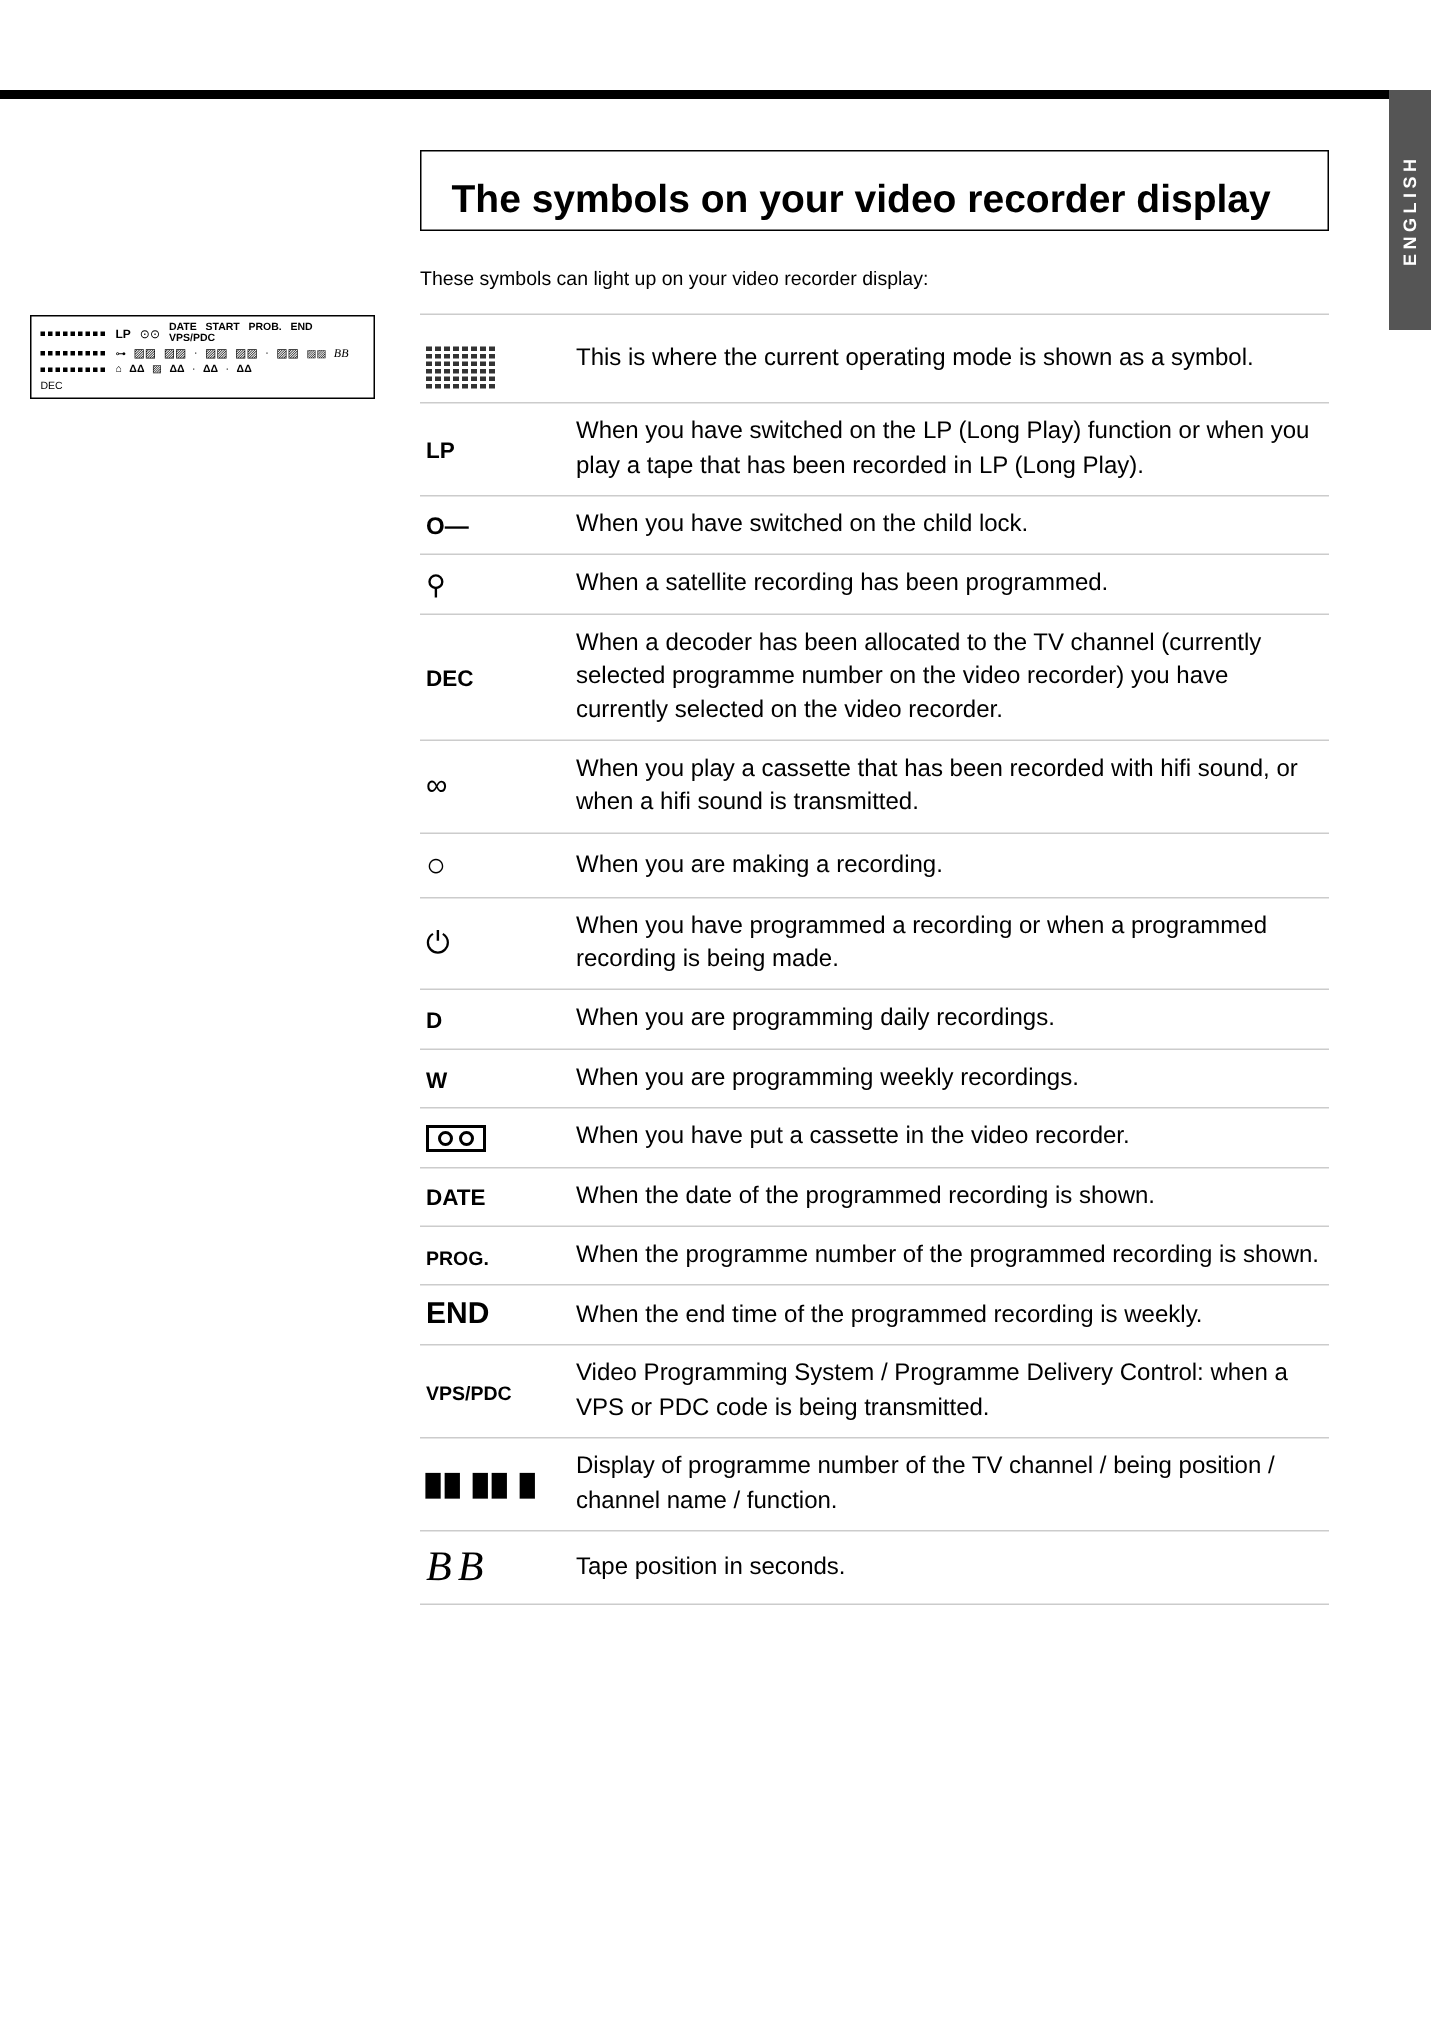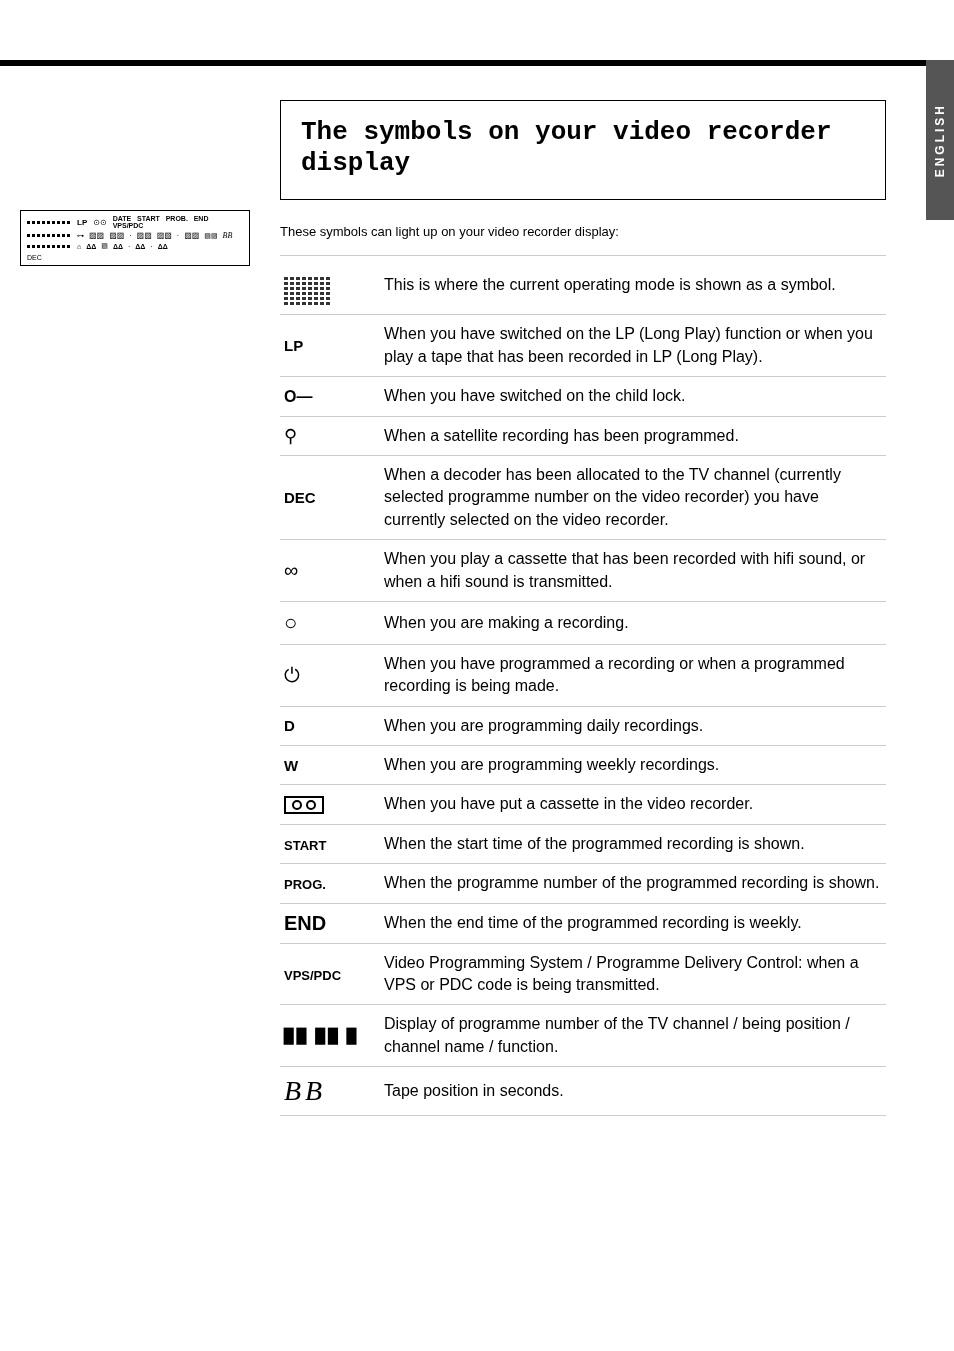--- a/index.html
+++ b/index.html
@@ -49,23 +49,22 @@
       position: absolute;
       top: 80px;
       left: 0;
       right: 28px;
       padding: 20px 40px 40px 280px;
     }
 
     
     .title-box {
       border: 1px solid #000;
-      padding: 16px 20px 20px 20px;
+      padding: 16px 20px 5px 20px;
       margin-bottom: 24px;
-      font-family: Liberation Mono, monospace;
     }
     .title-box h1 {
       font-size: 26px;
       font-weight: bold;
       line-height: 1.2;
     }
 
     
     .intro-text {
       font-size: 13px;
@@ -302,22 +301,22 @@
           <td class="desc-cell">When you are programming weekly recordings.</td>
         </tr>
         <tr>
           <td class="symbol-cell"><span style="display:inline-flex; align-items:center; border:2px solid #000; padding:2px 6px; gap:4px; font-size:11px;">
       <span style="width:10px;height:10px;border:2px solid #000;border-radius:50%;display:inline-block;"></span>
       <span style="width:10px;height:10px;border:2px solid #000;border-radius:50%;display:inline-block;"></span>
     </span></td>
           <td class="desc-cell">When you have put a cassette in the video recorder.</td>
         </tr>
         <tr>
-          <td class="symbol-cell"><span style="font-weight:bold; font-size:13px;">START</span></td>
-          <td class="desc-cell">When the start time of the programmed recording is shown.</td>
+          <td class="symbol-cell"><span style="font-weight:bold; font-size:15px;">DATE</span></td>
+          <td class="desc-cell">When the date of the programmed recording is shown.</td>
         </tr>
         <tr>
           <td class="symbol-cell"><span style="font-weight:bold; font-size:13px;">PROG.</span></td>
           <td class="desc-cell">When the programme number of the programmed recording is shown.</td>
         </tr>
         <tr>
           <td class="symbol-cell"><span style="font-weight:bold; font-size:20px;">END</span></td>
           <td class="desc-cell">When the end time of the programmed recording is weekly.</td>
         </tr>
         <tr>

